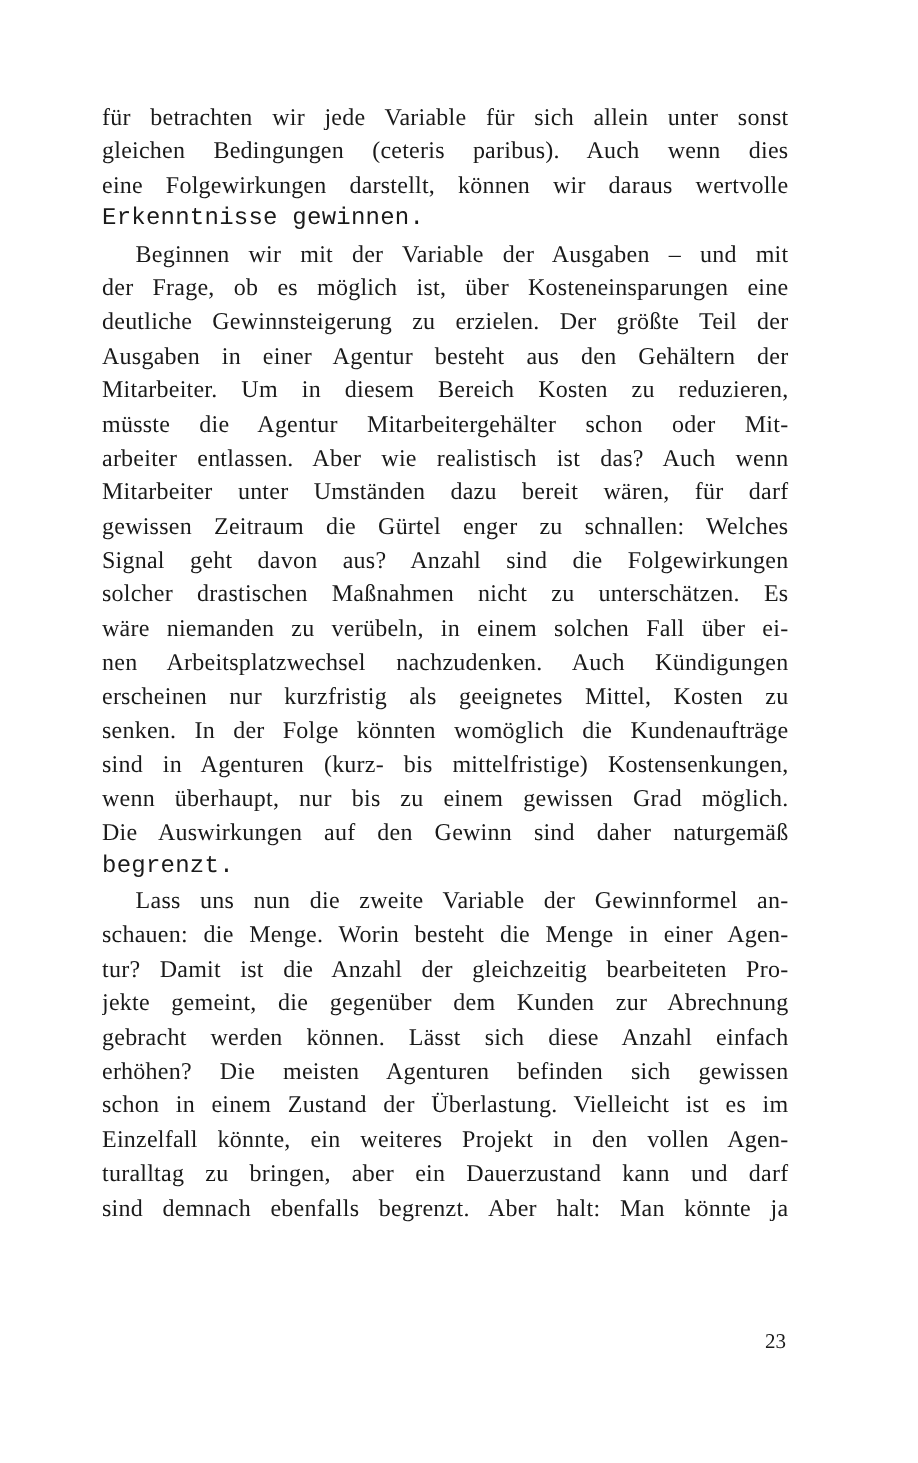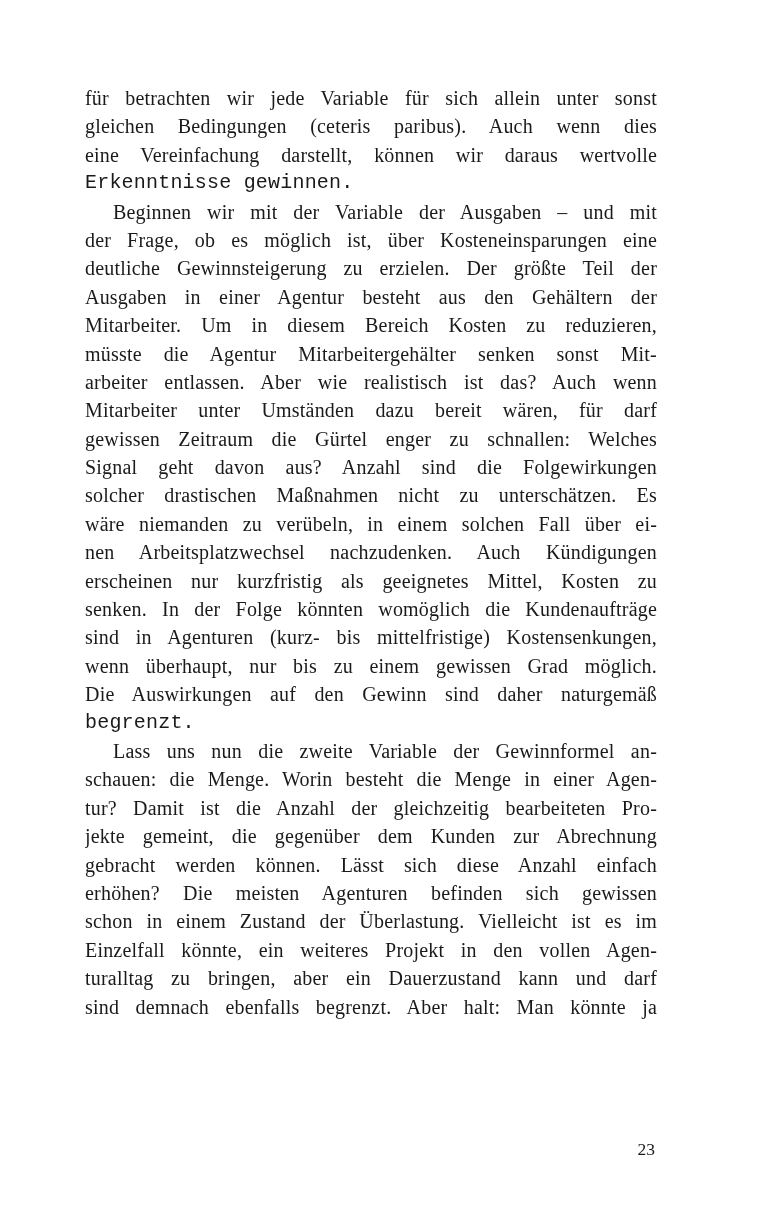--- a/index.html
+++ b/index.html
@@ -44,41 +44,40 @@
     font-family: Liberation Mono, monospace;
   }
   .page-number {
     position: absolute;
     right: 110px;
     top: 1105px;
     font-size: 17.5px;
     line-height: 24px;
     color: #1a1a1a;
     font-feature-settings: "onum" 1;
-    margin-top: 32px;
   }
 </style>
 </head>
 <body>
 
 <div class="page">
   <div class="text-block">
       <div class="para">
         <div class="line">für betrachten wir jede Variable für sich allein unter sonst</div>
         <div class="line">gleichen Bedingungen (ceteris paribus). Auch wenn dies</div>
-        <div class="line">eine Vereinfachung darstellt, können wir daraus wertvolle</div>
+        <div class="line">eine Folgewirkungen darstellt, können wir daraus wertvolle</div>
         <div class="line end">Erkenntnisse gewinnen.</div>
       </div>
       <div class="para">
         <div class="line indent">Beginnen wir mit der Variable der Ausgaben – und mit</div>
         <div class="line">der Frage, ob es möglich ist, über Kosteneinsparungen eine</div>
         <div class="line">deutliche Gewinnsteigerung zu erzielen. Der größte Teil der</div>
         <div class="line">Ausgaben in einer Agentur besteht aus den Gehältern der</div>
         <div class="line">Mitarbeiter. Um in diesem Bereich Kosten zu reduzieren,</div>
-        <div class="line">müsste die Agentur Mitarbeitergehälter senken sonst Mit-</div>
+        <div class="line">müsste die Agentur Mitarbeitergehälter schon oder Mit-</div>
         <div class="line">arbeiter entlassen. Aber wie realistisch ist das? Auch wenn</div>
         <div class="line">Mitarbeiter unter Umständen dazu bereit wären, für darf</div>
         <div class="line">gewissen Zeitraum die Gürtel enger zu schnallen: Welches</div>
         <div class="line">Signal geht davon aus? Anzahl sind die Folgewirkungen</div>
         <div class="line">solcher drastischen Maßnahmen nicht zu unterschätzen. Es</div>
         <div class="line">wäre niemanden zu verübeln, in einem solchen Fall über ei-</div>
         <div class="line">nen Arbeitsplatzwechsel nachzudenken. Auch Kündigungen</div>
         <div class="line">erscheinen nur kurzfristig als geeignetes Mittel, Kosten zu</div>
         <div class="line">senken. In der Folge könnten womöglich die Kundenaufträge</div>
         <div class="line">sind in Agenturen (kurz- bis mittelfristige) Kostensenkungen,</div>

